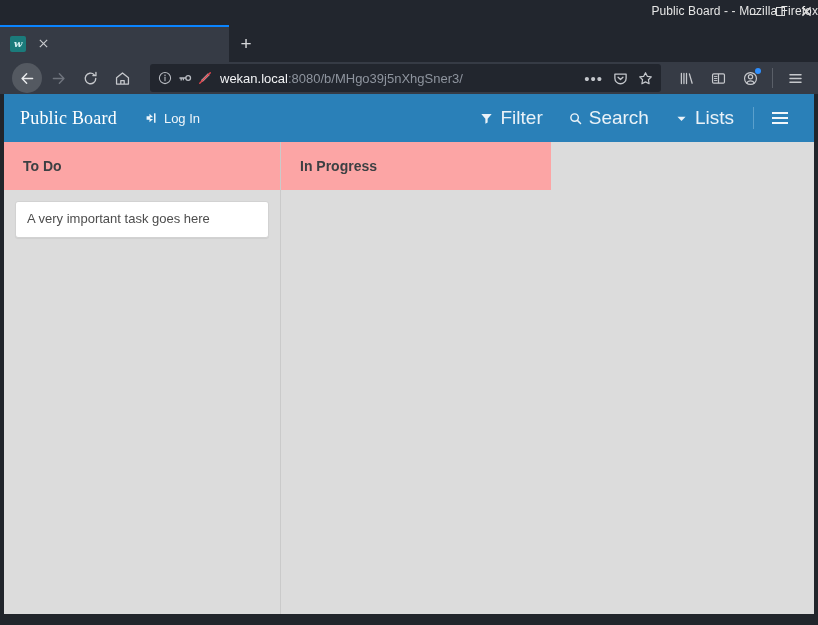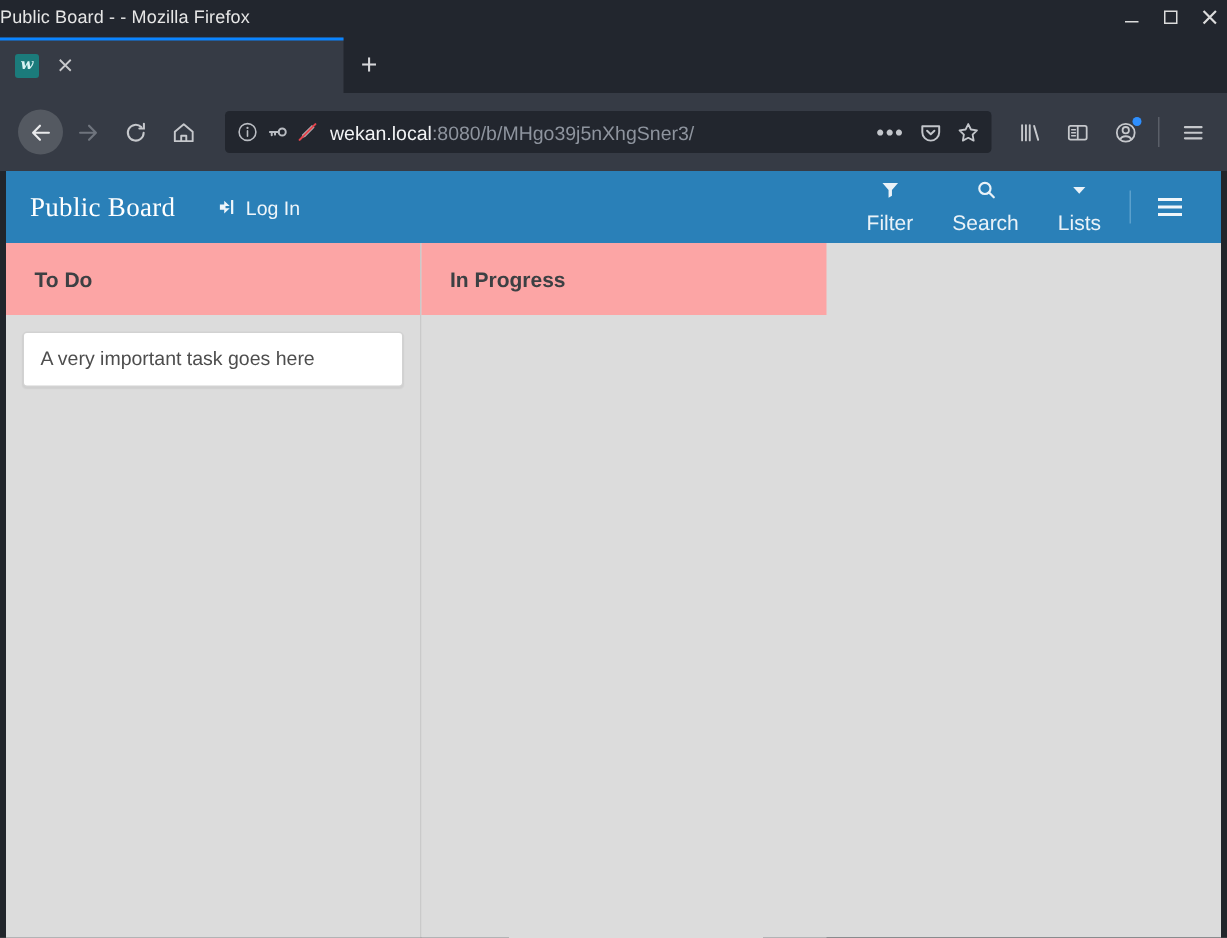--- a/index.html
+++ b/index.html
@@ -12,21 +12,21 @@
     font-family: "Liberation Sans", sans-serif;
   }
 
   
   .titlebar {
     position: relative;
     height: 22px;
     background: #22262e;
     display: flex;
     align-items: center;
-    justify-content: flex-start;
+    justify-content: flex-end;
   }
   .titlebar-text {
     font-size: 12px;
     color: #e6e6e6;
     letter-spacing: .1px;
   }
   .wincontrols {
     position: absolute;
     right: 6px;
     top: 0;
@@ -104,21 +104,21 @@
   .newtab {
     width: 34px; height: 37px;
     display: flex; align-items: center; justify-content: center;
     color: #d6d7da;
     font-size: 19px;
     line-height: 1;
   }
 
   
   .navbar {
-    height: 52px;
+    height: 32px;
     background: #363b45;
     display: flex;
     align-items: center;
     padding: 0 8px;
     gap: 0;
   }
   .navbtn {
     width: 32px; height: 32px;
     display: flex; align-items: center; justify-content: center;
     color: #c6c8cc;
@@ -231,24 +231,23 @@
   .wk-actions {
     display: flex;
     align-items: center;
     gap: 0;
   }
   .wk-act {
     display: flex;
     align-items: center;
     gap: 7px;
     color: #eaf2f8;
-    font-size: 14px;
+    font-size: 19px;
     padding: 0 13px;
     white-space: nowrap;
-    flex-direction: column;
   }
   .wk-act svg { width: 13px; height: 13px; }
   .wk-sep {
     width: 1px; height: 22px;
     background: #5ba0cc;
     margin: 0 6px;
   }
   .wk-burger {
     display: flex; flex-direction: column; gap: 3px;
     padding: 0 12px;

